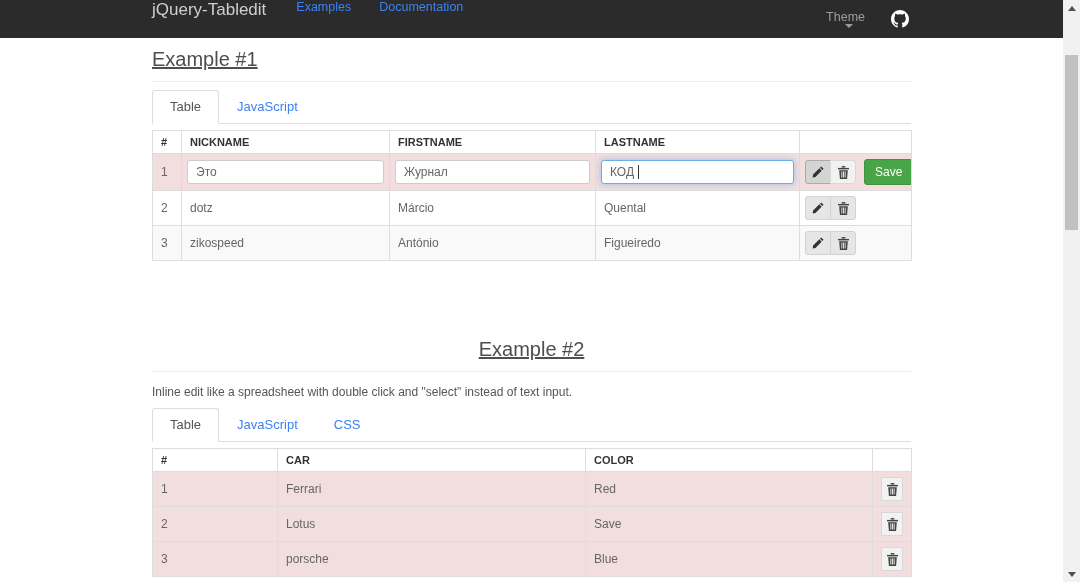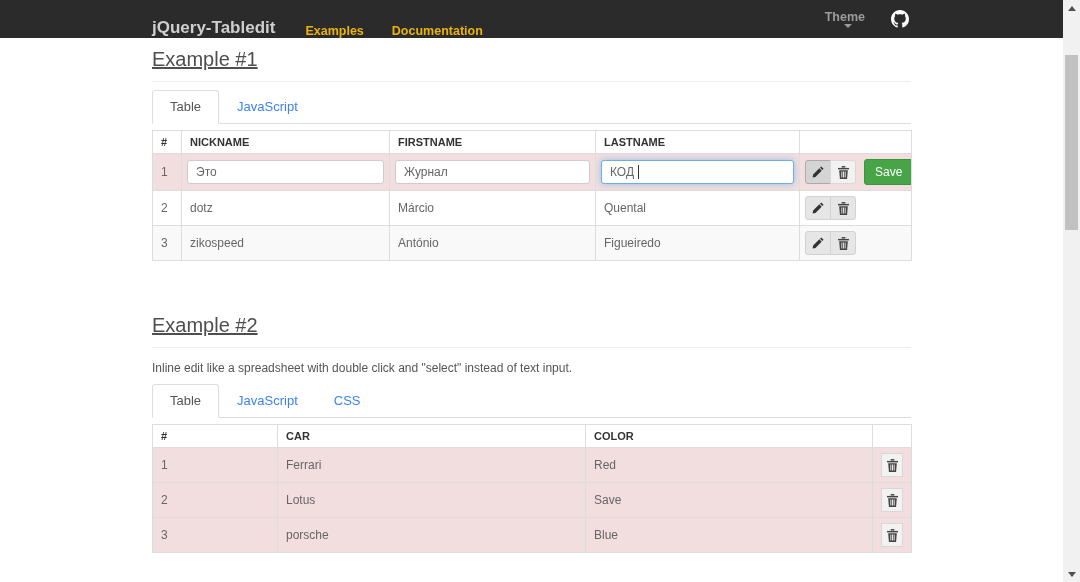--- a/index.html
+++ b/index.html
@@ -4,23 +4,23 @@
 <style>
   * { box-sizing: border-box; }
   html, body { margin:0; padding:0; }
   body {
     width:1080px; height:582px; overflow:hidden; position:relative;
     background:#fff; font-family:"Liberation Sans", sans-serif;
   }
 
   
   .navbar { position:absolute; top:0; left:0; width:1063px; height:38px; background:#2b2b2b; z-index:5; }
-  .navbar-inner { margin-left:152px; width:759px; height:100%; display:flex; align-items:flex-end; position:relative;font-weight:bold; }
+  .navbar-inner { margin-left:152px; width:759px; height:100%; display:flex; align-items:flex-start; position:relative; }
   .brand { color:#cfcfcf; font-size:17px; margin-right:30px; cursor:pointer; white-space:nowrap; }
-  .nav-link { color:#eab308; font-size:12.5px; margin-right:28px; cursor:pointer; }
+  .nav-link { color:#3b82f6; font-size:12.5px; margin-right:28px; cursor:pointer; }
   .navbar-right { position:absolute; right:2px; top:0; height:100%; display:flex; align-items:center; }
   .theme-dd { color:#9b9b9b; font-size:12.5px; cursor:pointer; display:flex; align-items:center; margin-right:26px;flex-direction:column; }
   .caret-down { display:inline-block; width:0; height:0; margin-left:6px;
     border-left:4px solid transparent; border-right:4px solid transparent; border-top:4px solid #9b9b9b; }
   .gh { width:18px; height:18px; cursor:pointer; display:block; }
 
   
   .scrollbar { position:absolute; top:0; right:0; width:17px; height:582px; background:#f1f1f1; z-index:10; }
   .scroll-btn { position:absolute; left:0; width:17px; height:16px; display:flex; align-items:center; justify-content:center; }
   .scroll-btn.up { top:0; } .scroll-btn.down { bottom:0; }
@@ -207,21 +207,21 @@
                     </g>
                   </svg>
             </button>
           </span>
         </td>
       </tr>
     </tbody>
       </table>
   </div>
 
-  <h2 class="example-title" style="margin-top:51px;">Example #2</h2>
+  <h2 class="example-title" style="margin-top:75px;text-align:center;">Example #2</h2>
   <hr class="title-rule">
   <p class="desc">Inline edit like a spreadsheet with double click and "select" instead of text input.</p>
 
   <div class="tabs">
     <span class="tab active">Table</span>
     <span class="tab link">JavaScript</span>
     <span class="tab link">CSS</span>
   </div>
 
   <div class="tab-content">

